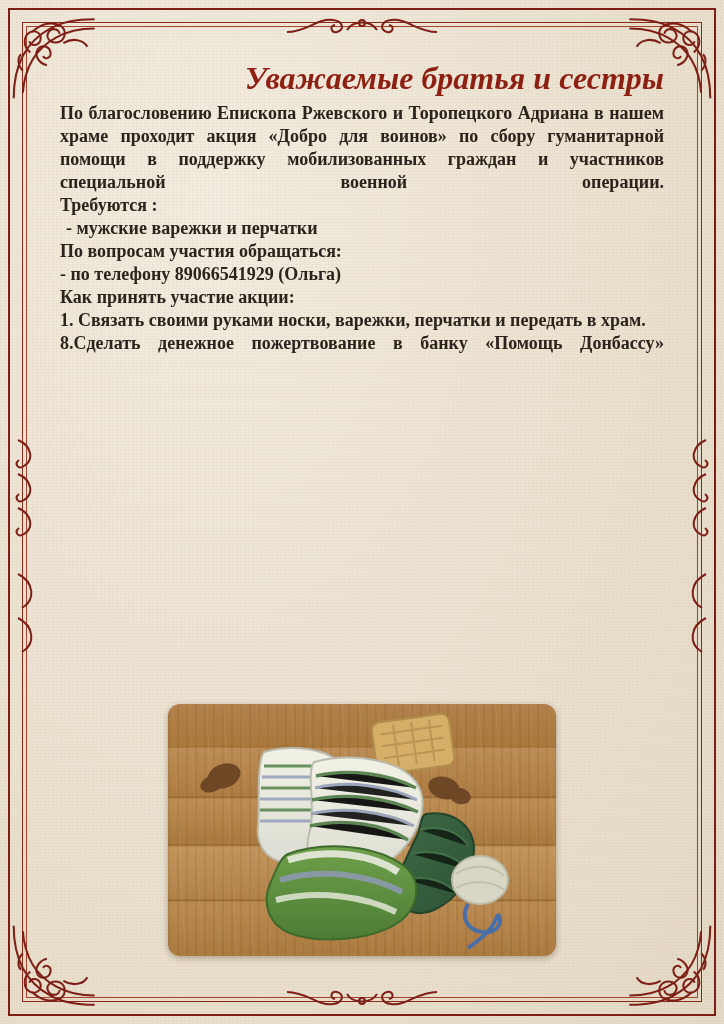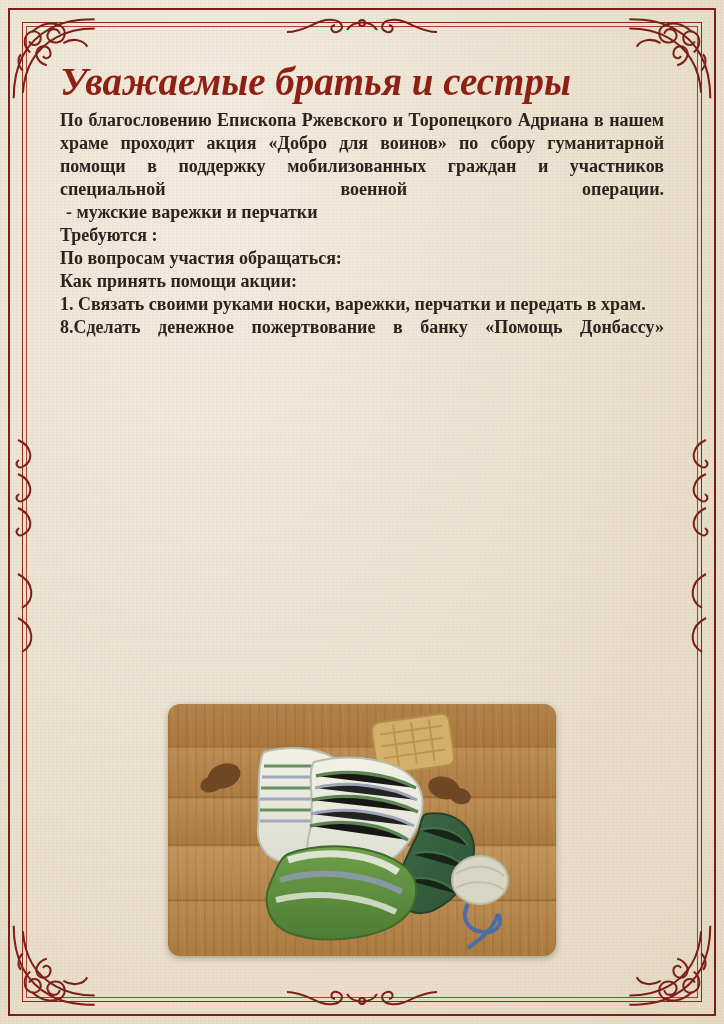--- a/index.html
+++ b/index.html
@@ -105,24 +105,24 @@
     left: 60px;
     top: 62px;
     width: 604px;
     box-sizing: border-box;
   }
 
   .title {
     font-family: "Liberation Serif", serif;
     font-weight: bold;
     font-style: italic;
-    font-size: 39px;
+    font-size: 32px;
     line-height: 1.05;
     color: #8d1f13;
-    text-align: left;
+    text-align: right;
     margin: 0 0 6px 0;
     letter-spacing: 0px;
   }
 
   .body-text {
     font-family: "Liberation Serif", serif;
     font-weight: bold;
     font-size: 18px;
     line-height: 1.28;
     color: #2b231c;
@@ -281,24 +281,25 @@
       <path d="M4 58 C20 66 22 84 8 92"></path>
     </svg>
   </div>
 
   <div class="content">
 
     <h1 class="title">Уважаемые братья и сестры</h1>
 
     <div class="body-text">
       <p class="para-justify">По благословению Епископа Ржевского и Торопецкого Адриана в нашем храме проходит акция «Добро для воинов» по сбору гуманитарной помощи в поддержку мобилизованных граждан и участников специальной военной операции.</p>
+      <p class="para">Требуются :</p>
       <p class="para indent-sm"> - мужские варежки и перчатки</p>
-      <p class="para">Требуются :</p>
       <p class="para">По вопросам участия обращаться:</p>
-      <p class="para">Как принять помощи  акции:</p>
+      <p class="para">- по телефону 89066541929 (Ольга)</p>
+      <p class="para">Как принять участие  акции:</p>
       <p class="para">1.  Связать своими руками носки, варежки, перчатки и передать в храм.</p>
       <p class="para-justify">8.Сделать  денежное  пожертвование  в банку «Помощь Донбассу»</p>
     </div>
   </div>
 
   <div class="photo-wrap">
     <div class="wood"></div>
     <div class="wood-grain"></div>
 
     <svg class="socks-svg" viewBox="0 0 388 252">

